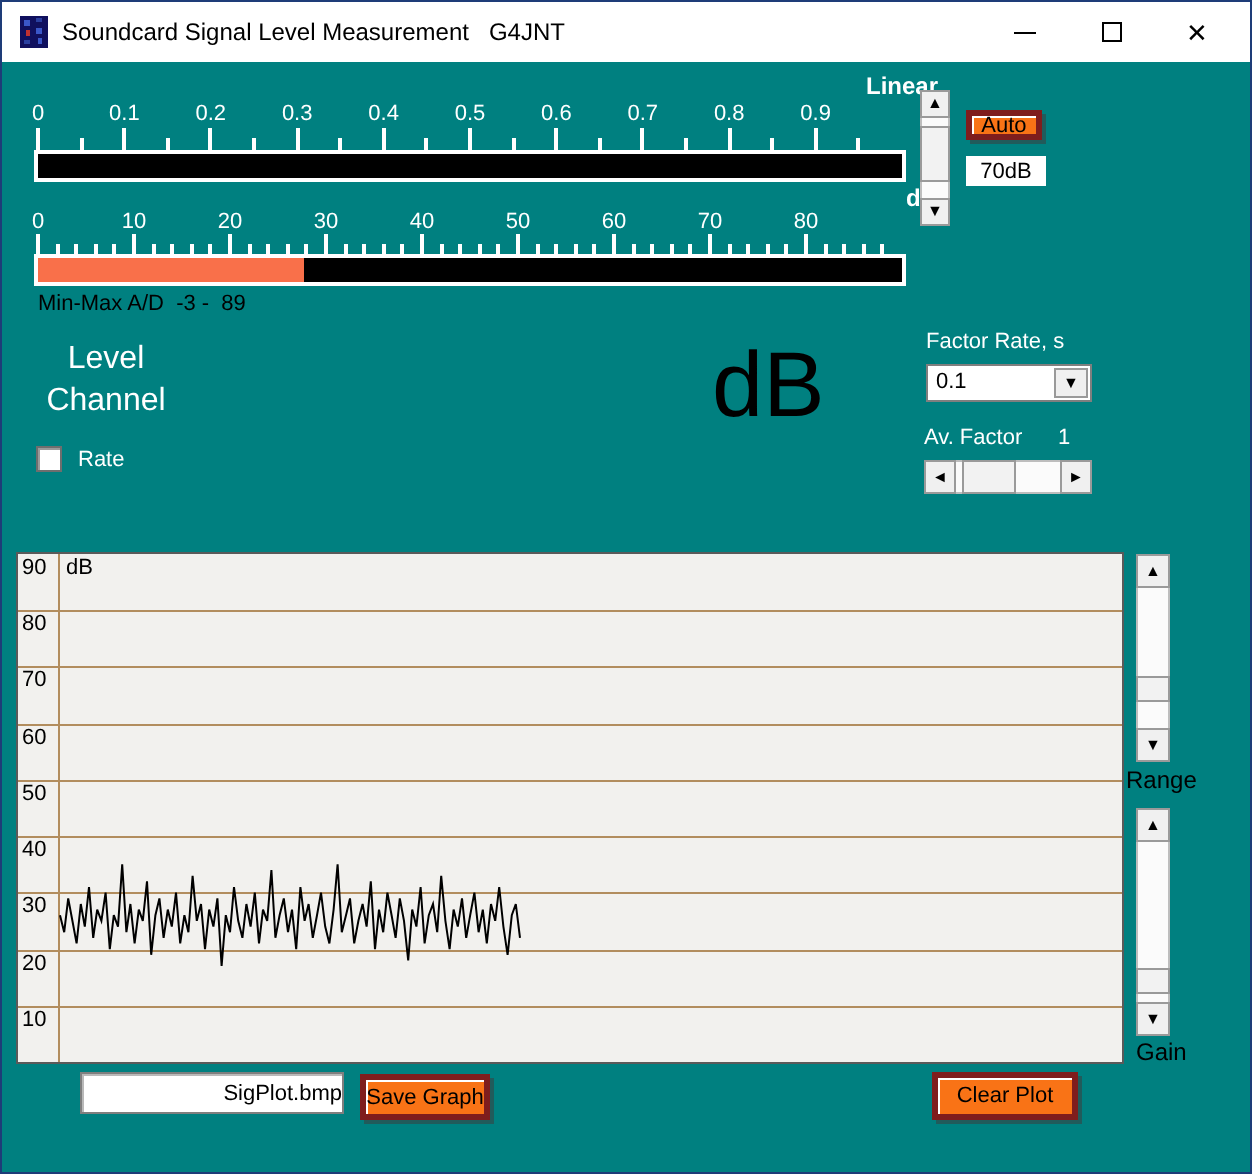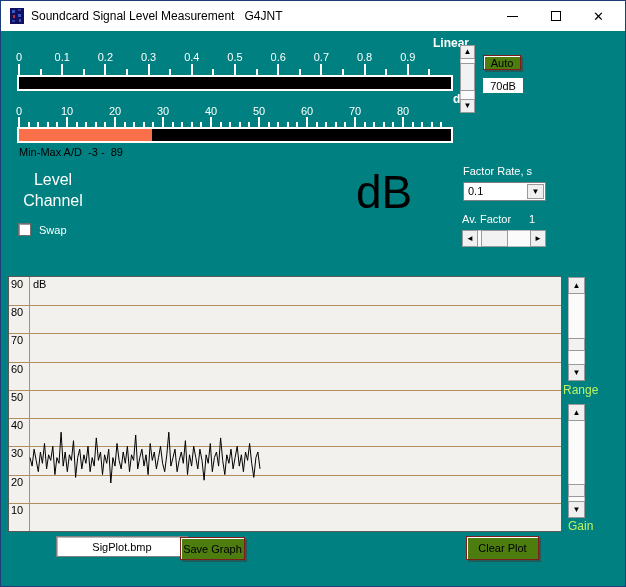--- a/index.html
+++ b/index.html
@@ -24,41 +24,41 @@
   .bar-fill{position:absolute;left:0;top:0;bottom:0;background:#F9704A;}
   .wtext{position:absolute;color:#000;font-size:11px;white-space:pre;}
   
   .channel{position:absolute;left:8px;top:168px;width:88px;text-align:center;color:#fff;font-size:16px;line-height:21px;}
   .bigval{position:absolute;left:115px;top:155px;width:245px;text-align:center;color:#FFFF00;font-size:62px;font-weight:bold;letter-spacing:5px;}
   .bigunit{position:absolute;left:355px;top:164px;color:#000;font-size:46px;}
   .cb{position:absolute;left:17px;top:222px;width:13px;height:13px;background:#fff;border:1px solid #6e6e6e;box-shadow:inset 1px 1px 0 #9a9a9a;}
   .cblabel{position:absolute;left:38px;top:223px;color:#fff;font-size:11px;}
   .wlabel{position:absolute;color:#fff;font-size:11px;white-space:pre;}
   
-  .btn3d{position:absolute;background:#4d7c0f;border:1px solid #7f1d1d;
+  .btn3d{position:absolute;background:#f97316;border:3px solid #7f1d1d;
          box-shadow:inset 1px 1px 0 #ffffff,2px 2px 0 rgba(60,60,60,.55);
          display:flex;align-items:center;justify-content:center;font-size:11px;color:#000;cursor:default;}
   .white-box{position:absolute;background:#fff;display:flex;align-items:center;justify-content:center;font-size:11px;color:#000;}
   .field{position:absolute;background:#fff;border:1px solid #7f7f7f;box-shadow:inset 1px 1px 0 #b9b9b9;
          display:flex;align-items:center;justify-content:center;font-size:11px;color:#000;}
   
   .sb-v,.sb-h{position:absolute;background:#fbfbfb;border:1px solid #bdbdbd;}
   .sb-btn{position:absolute;background:#F0F0F0;border:1px solid #9a9a9a;display:flex;align-items:center;justify-content:center;}
   .sb-thumb{position:absolute;background:#F2F2F2;border:1px solid #9a9a9a;}
   .arrow{font-size:8px;color:#000;line-height:1;}
   
   .combo{position:absolute;background:#fff;border:1px solid #7f7f7f;}
   .combo-val{position:absolute;left:4px;top:2px;font-size:11px;color:#000;}
   .combo-btn{position:absolute;right:1px;top:1px;bottom:1px;width:17px;background:#F0F0F0;border:1px solid #9a9a9a;
              display:flex;align-items:center;justify-content:center;}
   
   .plot{position:absolute;left:7px;top:275px;width:554px;height:256px;background:#F2F1EE;border:1px solid #5a5a5a;}
   .ylab{position:absolute;left:2px;font-size:11px;color:#000;}
   .plot-unit{position:absolute;left:24px;top:1px;font-size:11px;color:#000;}
-  .yellow{position:absolute;color:#bef264;font-size:12px;}
+  .yellow{position:absolute;color:#000000;font-size:12px;}
 </style>
 </head>
 <body>
 
 <div class="window">
 
   <div class="titlebar">
     <span class="appicon">
       <svg width="16" height="16" viewBox="0 0 16 16">
         <rect x="1" y="0" width="14" height="16" fill="#10105e"></rect>
@@ -184,21 +184,21 @@
     <div class="bar-fill" id="db-fill" style="width: 133px; background: rgb(249, 112, 74);"></div>
   </div>
 
   <div class="wtext" style="left:18px;top:145px;">Min-Max A/D  -3 -  89</div>
 
   <div class="channel">
     <div>Level</div>
     <div>Channel</div>
   </div>
   <div class="cb"></div>
-  <div class="cblabel">Swap</div>
+  <div class="cblabel">Rate</div>
   <div class="bigunit">dB</div>
 
   <div class="sb-v" style="left:459px;top:44px;width:15px;height:68px;">
     <div class="sb-btn" style="left:-1px;top:-1px;width:15px;height:14px;">
       <span class="arrow">▲</span>
     </div>
     <div class="sb-thumb" style="left:-1px;top:17px;width:15px;height:28px;"></div>
     <div class="sb-btn" style="left:-1px;bottom:-1px;width:15px;height:14px;">
       <span class="arrow">▼</span>
     </div>
@@ -262,21 +262,21 @@
     <div class="sb-btn" style="left:-1px;top:-1px;width:17px;height:17px;">
       <span class="arrow">▲</span>
     </div>
     <div class="sb-thumb" style="left:-1px;top:79px;width:17px;height:13px;"></div>
     <div class="sb-btn" style="left:-1px;bottom:-1px;width:17px;height:17px;">
       <span class="arrow">▼</span>
     </div>
   </div>
   <div class="yellow" style="left:567px;top:518px;">Gain</div>
 
-  <div class="field" style="left:55px;top:535px;width:132px;height:21px;">
+  <div class="field" style="left:39px;top:535px;width:132px;height:21px;justify-content:flex-end;">
     <span>SigPlot.bmp</span>
   </div>
   <div class="btn3d" style="left:179px;top:536px;width:65px;height:23px;">
     <span>Save Graph</span>
   </div>
   <div class="btn3d" style="left:465px;top:535px;width:73px;height:24px;">
     <span>Clear Plot</span>
   </div>
 
 </div>

